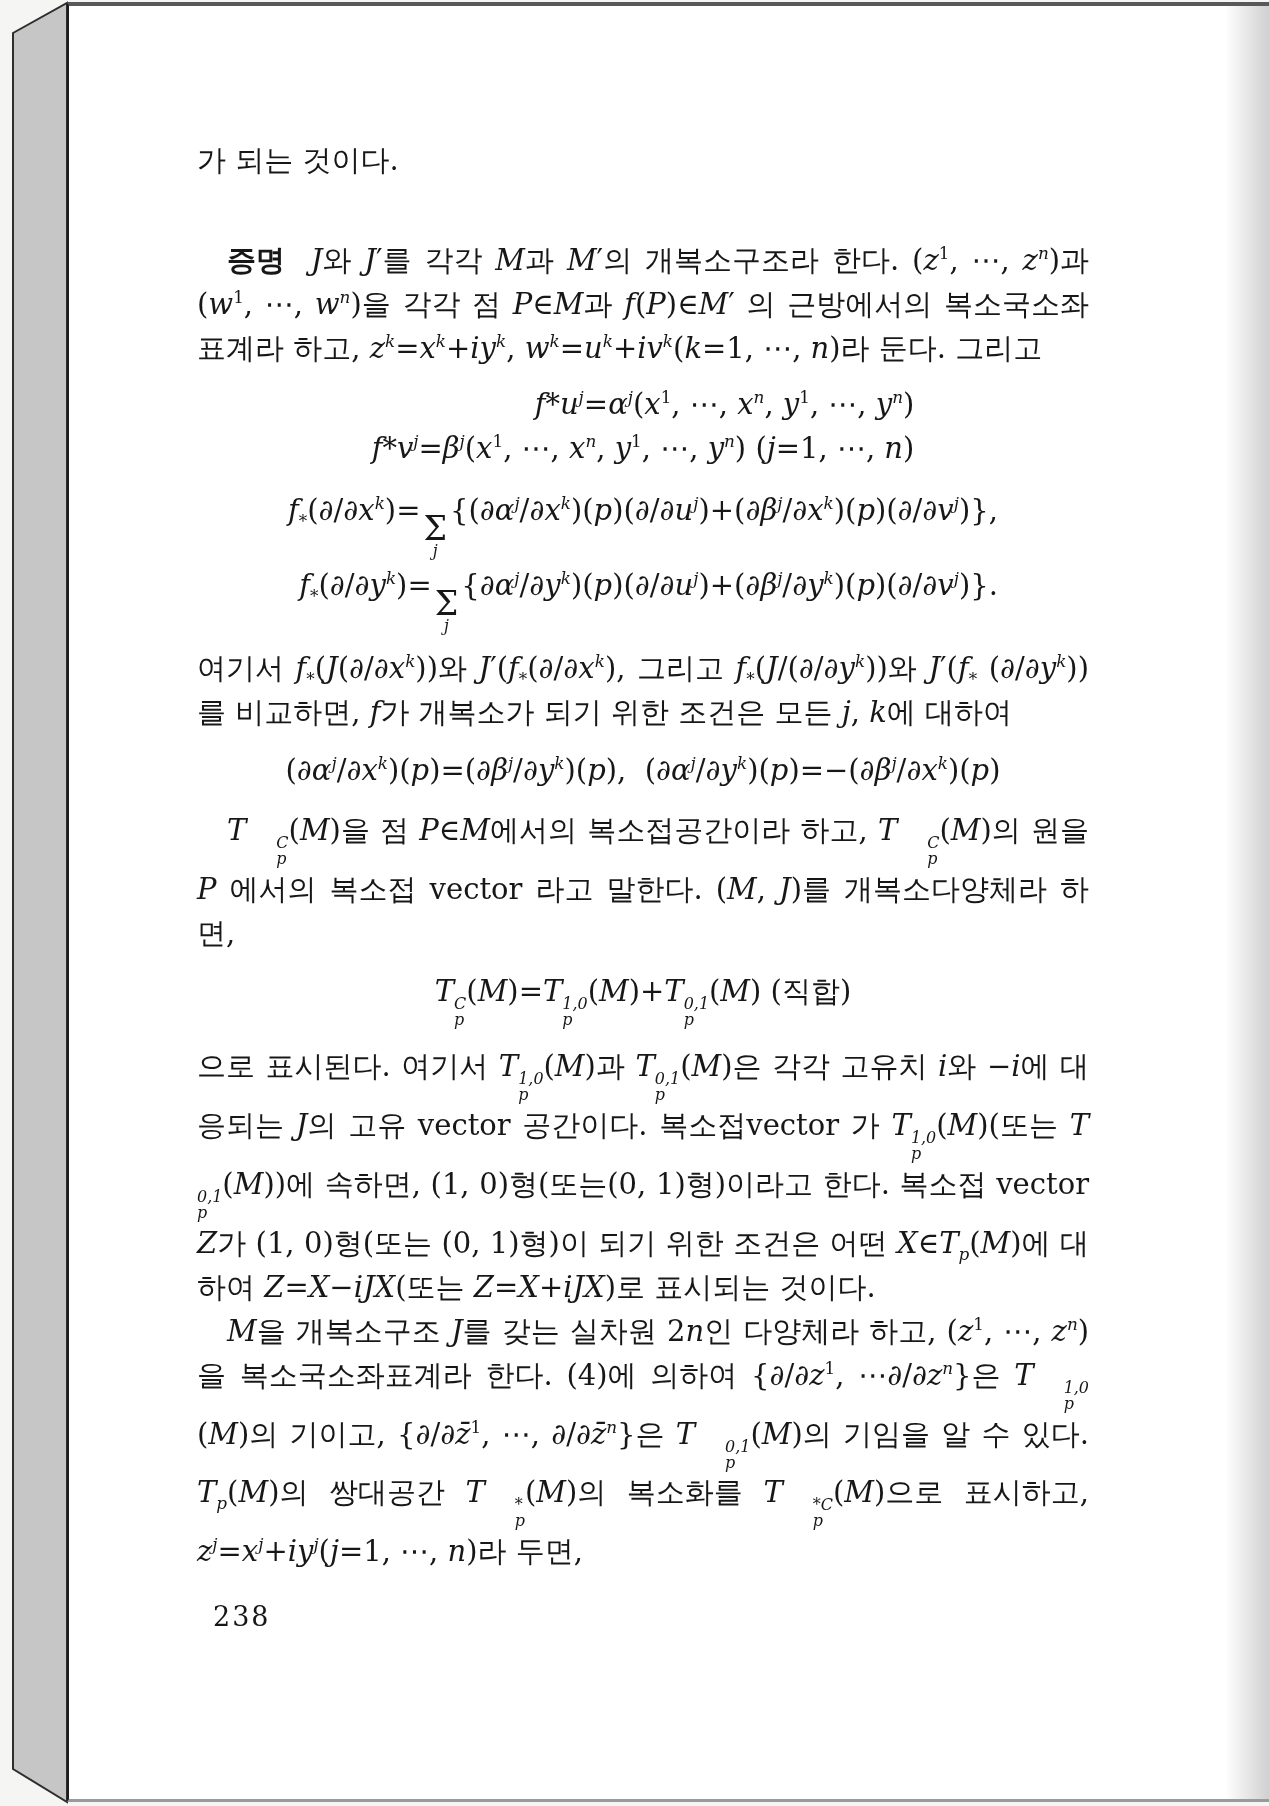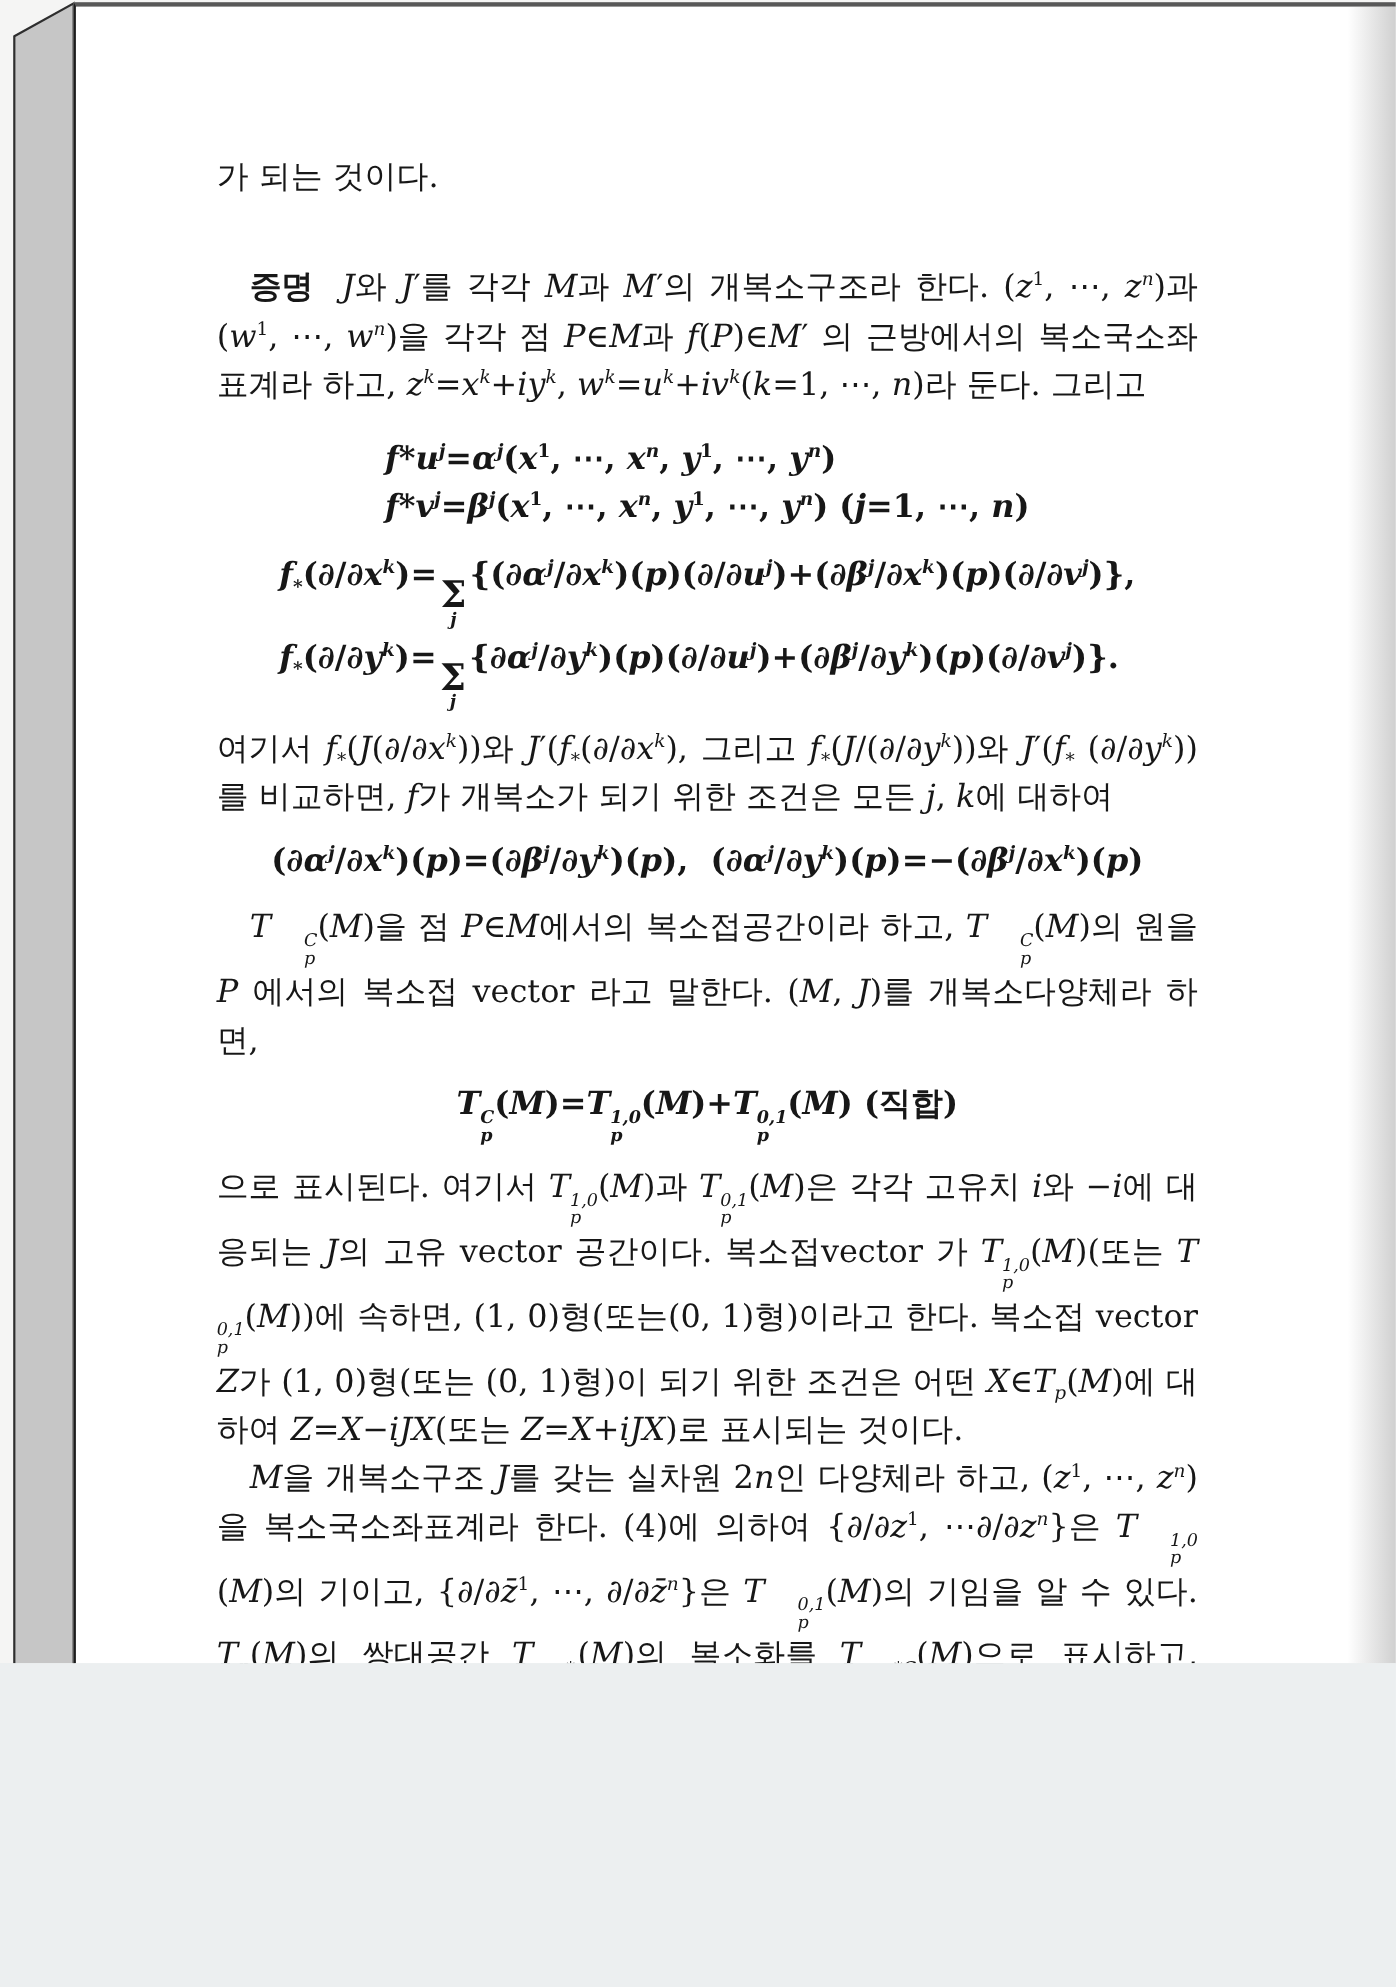--- a/index.html
+++ b/index.html
@@ -1,17 +1,17 @@
 <!DOCTYPE html>
 <html><head>
 <meta charset="utf-8">
 <style>
   html,body{margin:0;padding:0;background:#eceff0;}
   .canvas{
-    position:relative;width:1269px;height:1512px;overflow:hidden;
+    position:relative;width:1269px;height:1806px;overflow:hidden;
     background:#f5f5f4;
     font-family:"DejaVu Serif","Liberation Serif",serif;
   }
   .spine{position:absolute;left:0;top:0;}
   .sheet{
     position:absolute;left:67px;top:2px;width:1202px;height:1800px;
     box-sizing:border-box;background:#ffffff;
     border-top:4px solid #585858;
     border-left:2px solid #1c1c1c;
     border-bottom:3px solid #9a9a9a;
@@ -37,24 +37,24 @@
     font-family:"DejaVu Serif",serif;
   }
   .ss span{display:block;}
   .sum{
     display:inline-flex;flex-direction:column;align-items:center;
     vertical-align:-0.7em;line-height:0.85;margin:0 3px;
   }
   .sum .sg{font-size:1.15em;font-style:normal;}
   .sum .sj{font-size:0.55em;font-style:italic;}
   .disp{text-align:center;}
-  .disp .eq{display:inline-block;text-align:left;font-weight:bold;}
+  .disp .eq{display:inline-block;text-align:right;}
   
   .opening{margin-bottom:56px;}
-  .after-proof{margin-bottom:23px;}
+  .after-proof{margin-bottom:12px;}
   .eq-uv{margin:10px 0 12px;}
   .lead-in{margin-bottom:6px;}
   .eq-diff{margin:8px 0 14px;line-height:56px;}
   .eq-cr{margin:14px 0 16px;}
   .eq-dec{margin:14px 0 16px;}
   .pagenum{margin-top:22px;padding-left:16px;font-size:27px;letter-spacing:2px;}
 </style>
 </head>
 <body>
 

